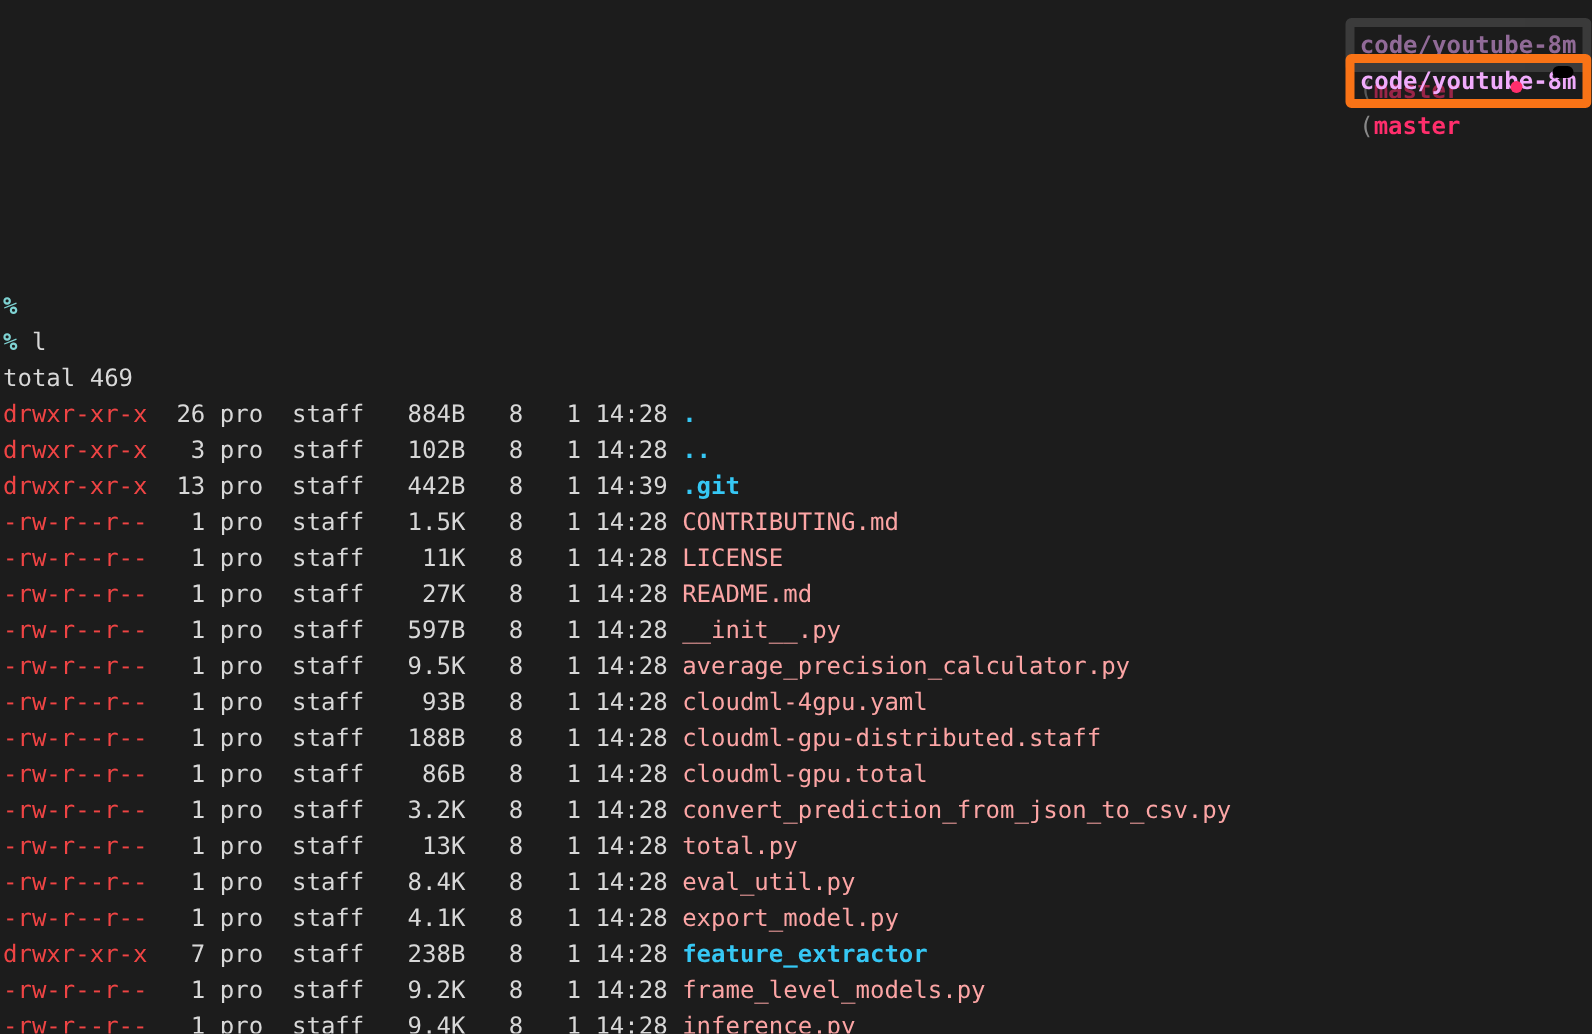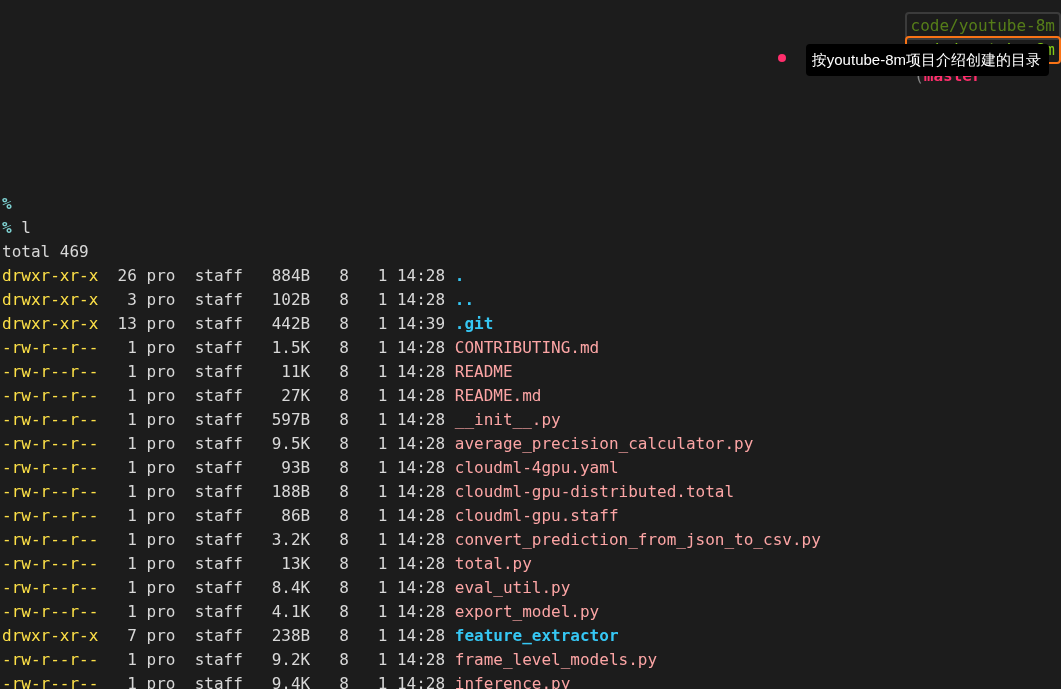--- a/index.html
+++ b/index.html
@@ -14,36 +14,36 @@
     height:689px;
   }
   .term{
     white-space:pre;
     position:relative;
     padding-left:2px;
   }
   .prompt{color:#7fd3d3;font-weight:bold;}
   .cmd{color:#d8d8d8;}
   .total{color:#d8d8d8;}
-  .perm{color:#fde047;}
+  .perm{color:#ef4444;}
   .fname{color:#fca5a5;}
   .dir{color:#36c7f4;font-weight:bold;}
   .branch-cap{
     position:absolute;
     right:0;top:12px;
     font-family:inherit;
     color:#888;
   }
   .branch-path{
     display:inline-block;
-    border:2px solid #f97316;
+    border:6px solid #f97316;
     border-radius:4px;
     padding:0 4px;
-    color:#84cc16;
-    font-weight:normal;
+    color:#f0abfc;
+    font-weight:bold;
   }
   .branch-paren{color:#888;}
   .branch-master{color:#ff2e6c;font-weight:bold;}
   .callout{
     position:absolute;
     right:12px;top:44px;
     background:#000;
     color:#fff;
     font-family:-apple-system,BlinkMacSystemFont,"PingFang SC","Hiragino Sans GB","Microsoft YaHei",sans-serif;
     font-size:15px;
@@ -70,37 +70,36 @@
     <span class="branch-paren"> (</span><span class="branch-master">master</span>
   </div>
 
   <div class="branch-cap">
     <span class="branch-path"><span>code/youtube-8m</span></span>
     <span class="branch-paren"> (</span><span class="branch-master">master</span>
   </div>
 
   <div class="callout">
     <span class="dot"></span>
-    <span>按youtube-8m项目介绍创建的目录</span>
   </div>
 
 <span class="toprow">%</span>
 <span class="prompt">%</span> <span class="cmd">l</span>
 <span class="total">total 469</span>
 <div id="rows"><span><span class="perm">drwxr-xr-x</span>  26 pro  staff   884B   8   1 14:28 <span class="dir">.</span></span>
 <span><span class="perm">drwxr-xr-x</span>   3 pro  staff   102B   8   1 14:28 <span class="dir">..</span></span>
 <span><span class="perm">drwxr-xr-x</span>  13 pro  staff   442B   8   1 14:39 <span class="dir">.git</span></span>
 <span><span class="perm">-rw-r--r--</span>   1 pro  staff   1.5K   8   1 14:28 <span class="fname">CONTRIBUTING.md</span></span>
-<span><span class="perm">-rw-r--r--</span>   1 pro  staff    11K   8   1 14:28 <span class="fname">README</span></span>
+<span><span class="perm">-rw-r--r--</span>   1 pro  staff    11K   8   1 14:28 <span class="fname">LICENSE</span></span>
 <span><span class="perm">-rw-r--r--</span>   1 pro  staff    27K   8   1 14:28 <span class="fname">README.md</span></span>
 <span><span class="perm">-rw-r--r--</span>   1 pro  staff   597B   8   1 14:28 <span class="fname">__init__.py</span></span>
 <span><span class="perm">-rw-r--r--</span>   1 pro  staff   9.5K   8   1 14:28 <span class="fname">average_precision_calculator.py</span></span>
 <span><span class="perm">-rw-r--r--</span>   1 pro  staff    93B   8   1 14:28 <span class="fname">cloudml-4gpu.yaml</span></span>
-<span><span class="perm">-rw-r--r--</span>   1 pro  staff   188B   8   1 14:28 <span class="fname">cloudml-gpu-distributed.total</span></span>
-<span><span class="perm">-rw-r--r--</span>   1 pro  staff    86B   8   1 14:28 <span class="fname">cloudml-gpu.staff</span></span>
+<span><span class="perm">-rw-r--r--</span>   1 pro  staff   188B   8   1 14:28 <span class="fname">cloudml-gpu-distributed.staff</span></span>
+<span><span class="perm">-rw-r--r--</span>   1 pro  staff    86B   8   1 14:28 <span class="fname">cloudml-gpu.total</span></span>
 <span><span class="perm">-rw-r--r--</span>   1 pro  staff   3.2K   8   1 14:28 <span class="fname">convert_prediction_from_json_to_csv.py</span></span>
 <span><span class="perm">-rw-r--r--</span>   1 pro  staff    13K   8   1 14:28 <span class="fname">total.py</span></span>
 <span><span class="perm">-rw-r--r--</span>   1 pro  staff   8.4K   8   1 14:28 <span class="fname">eval_util.py</span></span>
 <span><span class="perm">-rw-r--r--</span>   1 pro  staff   4.1K   8   1 14:28 <span class="fname">export_model.py</span></span>
 <span><span class="perm">drwxr-xr-x</span>   7 pro  staff   238B   8   1 14:28 <span class="dir">feature_extractor</span></span>
 <span><span class="perm">-rw-r--r--</span>   1 pro  staff   9.2K   8   1 14:28 <span class="fname">frame_level_models.py</span></span>
 <span><span class="perm">-rw-r--r--</span>   1 pro  staff   9.4K   8   1 14:28 <span class="fname">inference.py</span></span>
 
 
 

